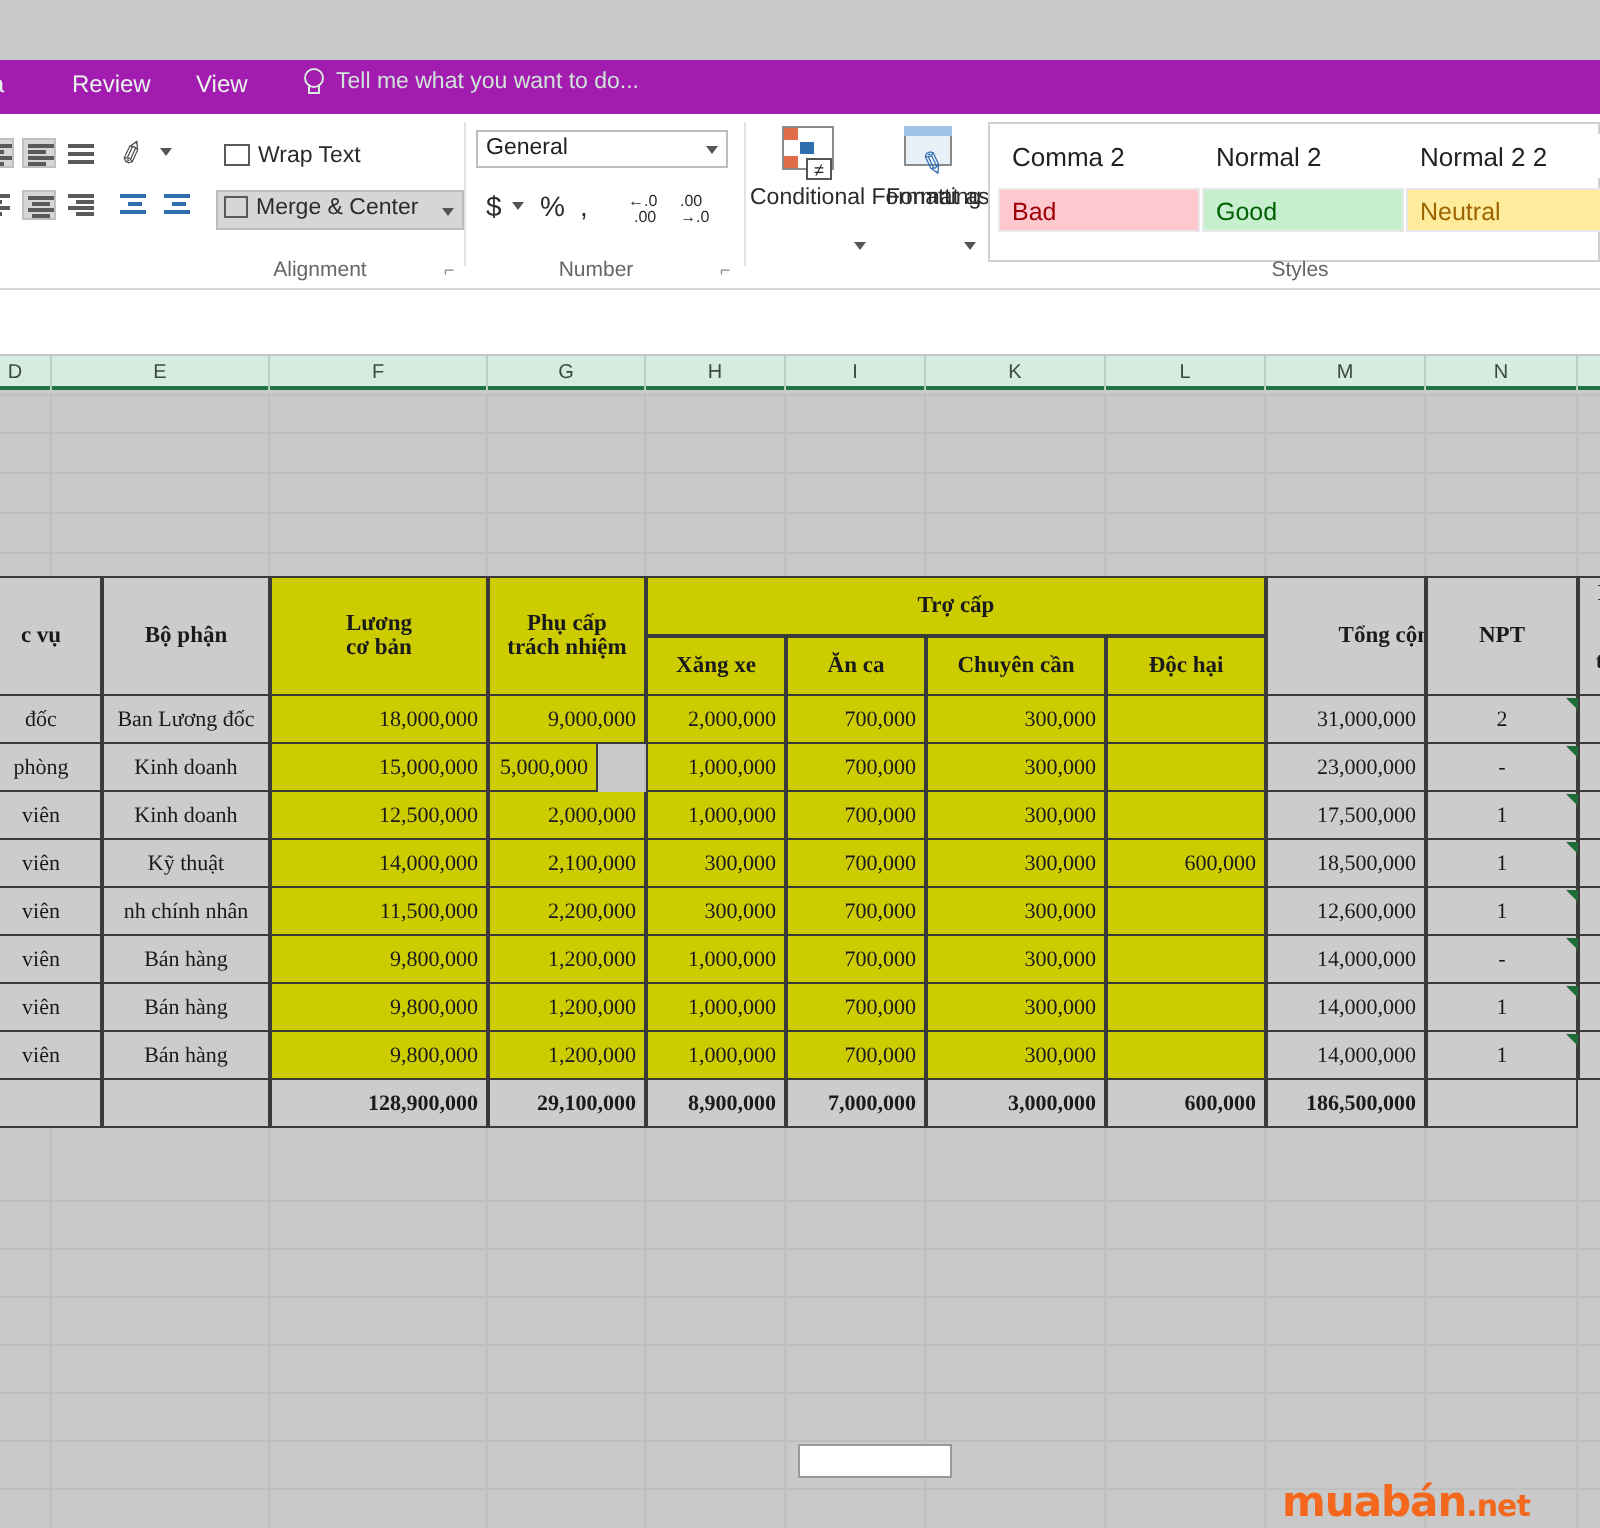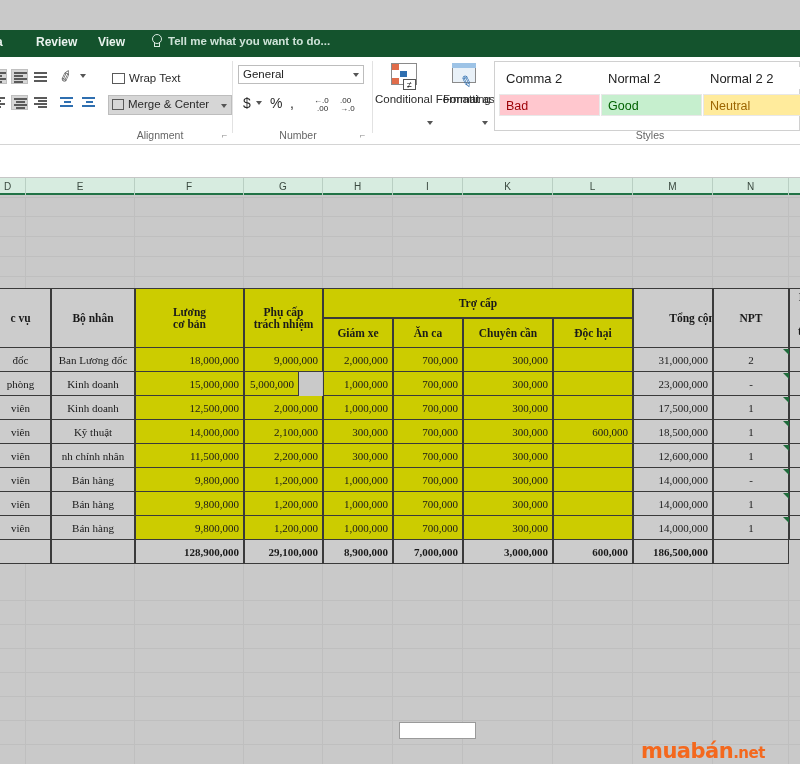--- a/index.html
+++ b/index.html
@@ -18,22 +18,21 @@
   .titlebar-text {
     position: absolute; left: 0; right: 0; top: 6px;
     text-align: center; font-size: 11.5px; letter-spacing: .1px;
     padding-left: 110px;
     white-space: nowrap;
   }
 
   
   .tabstrip {
     position: absolute; top: 30px; left: 0; width: 800px; height: 27px;
-    background: #14532d;
-    font-weight: bold;
+    background: #a21caf;
   }
   .tab {
     position: absolute; top: 5px; font-size: 12px; color: #eaf3ee;
     white-space: nowrap;
   }
   .tab-data   { left: -8px; }
   .tab-review { left: 36px; }
   .tab-view   { left: 98px; }
   .bulb {
     position: absolute; left: 150px; top: 4px; width: 12px; height: 14px;
@@ -353,31 +352,31 @@
       <div class="gline-h" style="top:547px"></div>
     </div>
 
     <div class="annot">
       <div class="annot-text">Nhấn tổ hợp phím Ctrl + A để bôi đen toàn bộ bảng</div>
     </div>
 
     <div class="tbl">
 
       <div class="cell hdr g-grey bd" style="left:-10px; top:110px; width:61px;  height:60px;">c vụ</div>
-      <div class="cell hdr g-grey bd" style="left:51px;  top:110px; width:84px;  height:60px;">Bộ nhân</div>
+      <div class="cell hdr g-grey bd" style="left:51px;  top:110px; width:84px;  height:60px;">Bộ phận</div>
       <div class="cell hdr g-yellow bd" style="left:135px; top:110px; width:109px; height:60px;">
         <span style="white-space:pre-line">Lương
 cơ bản</span>
       </div>
       <div class="cell hdr g-yellow bd" style="left:244px; top:110px; width:79px;  height:60px;">
         <span style="white-space:pre-line">Phụ cấp
 trách nhiệm</span>
       </div>
       <div class="cell hdr g-yellow bd" style="left:323px; top:110px; width:310px; height:30px;">Trợ cấp</div>
-      <div class="cell hdr g-yellow bd" style="left:323px; top:140px; width:70px;  height:30px;">Giám xe</div>
+      <div class="cell hdr g-yellow bd" style="left:323px; top:140px; width:70px;  height:30px;">Xăng xe</div>
       <div class="cell hdr g-yellow bd" style="left:393px; top:140px; width:70px;  height:30px;">Ăn ca</div>
       <div class="cell hdr g-yellow bd" style="left:463px; top:140px; width:90px;  height:30px;">Chuyên cần</div>
       <div class="cell hdr g-yellow bd" style="left:553px; top:140px; width:80px;  height:30px;">Độc hại</div>
       <div class="cell hdr g-grey bd" style="left:633px; top:110px; width:80px;  height:60px;padding-left:44px;">Tổng cộng</div>
       <div class="cell hdr g-grey bd" style="left:713px; top:110px; width:76px;  height:60px;">NPT</div>
       <div class="cell hdr g-grey bd" style="left:789px; top:110px; width:26px;  height:60px; display:block; padding-left:2px; line-height:17px;">
         <span>N</span><br><br><span>th</span>
       </div>
 
       <div class="cell ctr g-grey bd-l bd-r bd-b" style="left:-10px; top:170px; width:61px;  height:24px;">đốc</div>

